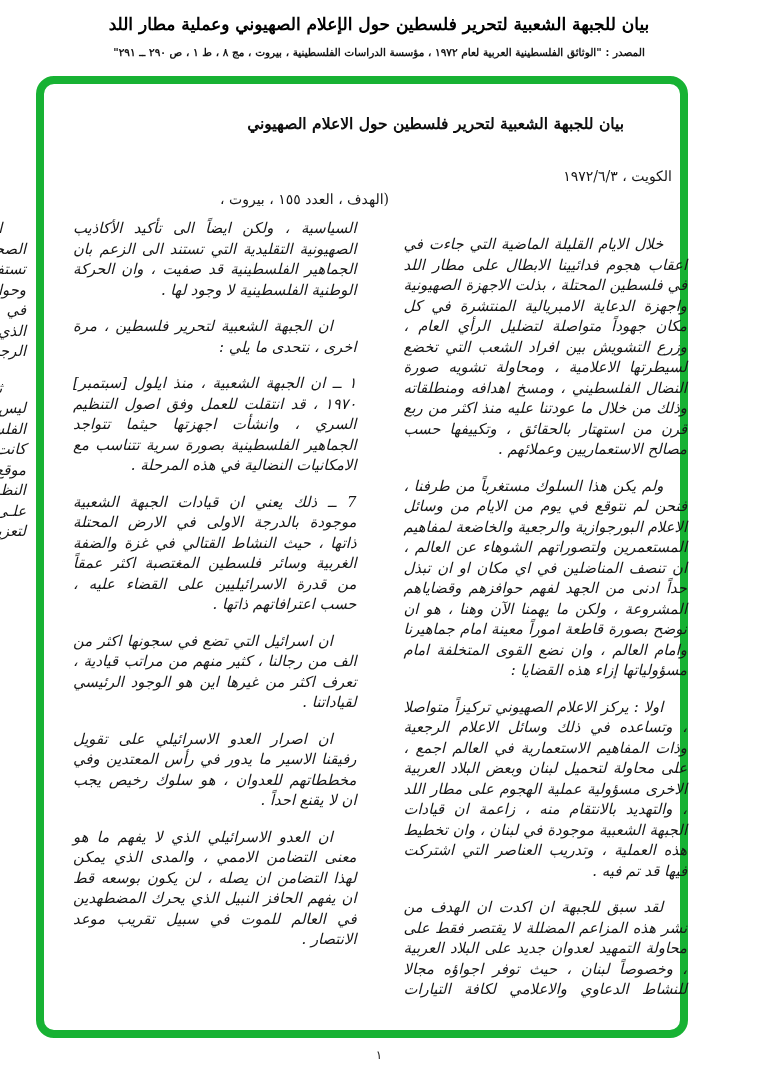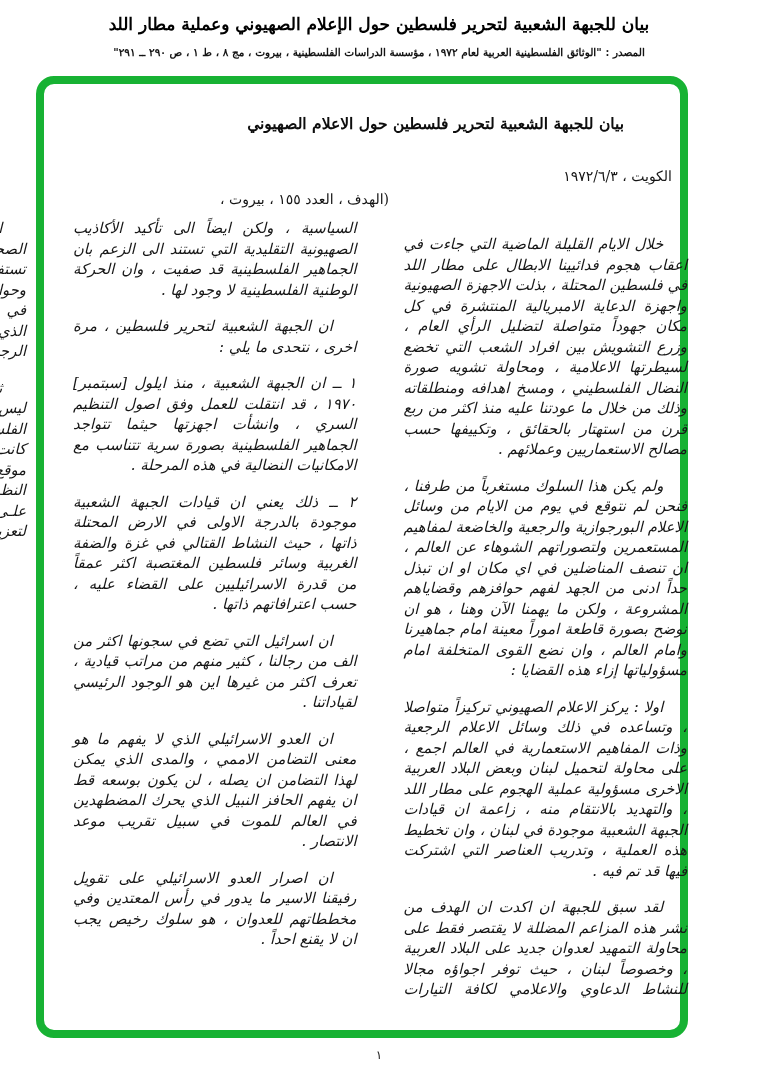--- a/index.html
+++ b/index.html
@@ -84,24 +84,24 @@
       </div>
     </div>
 
     <div class="columns">
       <p class="indent">خلال الايام القليلة الماضية التي جاءت في اعقاب هجوم فدائيينا الابطال على مطار اللد في فلسطين المحتلة ، بذلت الاجهزة الصهيونية واجهزة الدعاية الامبريالية المنتشرة في كل مكان جهوداً متواصلة لتضليل الرأي العام ، وزرع التشويش بين افراد الشعب التي تخضع لسيطرتها الاعلامية ، ومحاولة تشويه صورة النضال الفلسطيني ، ومسخ اهدافه ومنطلقاته وذلك من خلال ما عودتنا عليه منذ اكثر من ربع قرن من استهتار بالحقائق ، وتكييفها حسب مصالح الاستعماريين وعملائهم .</p>
       <p class="indent">ولم يكن هذا السلوك مستغرباً من طرفنا ، فنحن لم نتوقع في يوم من الايام من وسائل الاعلام البورجوازية والرجعية والخاضعة لمفاهيم المستعمرين ولتصوراتهم الشوهاء عن العالم ، ان تنصف المناضلين في اي مكان او ان تبذل حداً ادنى من الجهد لفهم حوافزهم وقضاياهم المشروعة ، ولكن ما يهمنا الآن وهنا ، هو ان نوضح بصورة قاطعة اموراً معينة امام جماهيرنا وامام العالم ، وان نضع القوى المتخلفة امام مسؤولياتها إزاء هذه القضايا :</p>
       <p class="indent">اولا : يركز الاعلام الصهيوني تركيزاً متواصلا ، وتساعده في ذلك وسائل الاعلام الرجعية وذات المفاهيم الاستعمارية في العالم اجمع ، على محاولة لتحميل لبنان وبعض البلاد العربية الاخرى مسؤولية عملية الهجوم على مطار اللد ، والتهديد بالانتقام منه ، زاعمة ان قيادات الجبهة الشعبية موجودة في لبنان ، وان تخطيط هذه العملية ، وتدريب العناصر التي اشتركت فيها قد تم فيه .</p>
       <p class="indent">لقد سبق للجبهة ان اكدت ان الهدف من نشر هذه المزاعم المضللة لا يقتصر فقط على محاولة التمهيد لعدوان جديد على البلاد العربية ، وخصوصاً لبنان ، حيث توفر اجواؤه مجالا للنشاط الدعاوي والاعلامي لكافة التيارات السياسية ، ولكن ايضاً الى تأكيد الأكاذيب الصهيونية التقليدية التي تستند الى الزعم بان الجماهير الفلسطينية قد صفيت ، وان الحركة الوطنية الفلسطينية لا وجود لها .</p>
       <p class="indent">ان الجبهة الشعبية لتحرير فلسطين ، مرة اخرى ، نتحدى ما يلي :</p>
       <p>١ ــ ان الجبهة الشعبية ، منذ ايلول [سبتمبر] ١٩٧٠ ، قد انتقلت للعمل وفق اصول التنظيم السري ، وانشأت اجهزتها حيثما تتواجد الجماهير الفلسطينية بصورة سرية تتناسب مع الامكانيات النضالية في هذه المرحلة .</p>
-      <p>٢ ــ ذلك يعني ان قيادات الجبهة الشعبية موجودة بالدرجة الاولى في الارض المحتلة ذاتها ، حيث النشاط القتالي في غزة والضفة الغربية وسائر فلسطين المغتصبة اكثر عمقاً من قدرة الاسرائيليين على القضاء عليه ، حسب اعترافاتهم ذاتها .</p>
+      <p>7 ــ ذلك يعني ان قيادات الجبهة الشعبية موجودة بالدرجة الاولى في الارض المحتلة ذاتها ، حيث النشاط القتالي في غزة والضفة الغربية وسائر فلسطين المغتصبة اكثر عمقاً من قدرة الاسرائيليين على القضاء عليه ، حسب اعترافاتهم ذاتها .</p>
       <p class="indent">ان اسرائيل التي تضع في سجونها اكثر من الف من رجالنا ، كثير منهم من مراتب قيادية ، تعرف اكثر من غيرها اين هو الوجود الرئيسي لقياداتنا .</p>
+      <p class="indent">ان اصرار العدو الاسرائيلي على تقويل رفيقنا الاسير ما يدور في رأس المعتدين وفي مخططاتهم للعدوان ، هو سلوك رخيص يجب ان لا يقنع احداً .</p>
       <p class="indent">ان العدو الاسرائيلي الذي لا يفهم ما هو معنى التضامن الاممي ، والمدى الذي يمكن لهذا التضامن ان يصله ، لن يكون بوسعه قط ان يفهم الحافز النبيل الذي يحرك المضطهدين في العالم للموت في سبيل تقريب موعد الانتصار .</p>
-      <p class="indent">ان اصرار العدو الاسرائيلي على تقويل رفيقنا الاسير ما يدور في رأس المعتدين وفي مخططاتهم للعدوان ، هو سلوك رخيص يجب ان لا يقنع احداً .</p>
       <p class="indent">ان هذا الجو الاعلامي ، وامكانيات الاتصالات الصحفية على مستوى عالمي التي يوفرها لبنان تستفيد منه المقاومة لشرح وجهات نظرها وحوافزها واهدافها وتفصيلات نشاطاتها ، وذلك في سبيل التخفيف من سوء الفهم المتعمد الذي تصر على ترويجه وسائل الاعلام الرجعيـــة ، وذات المفاهيم الاستعمارية .</p>
       <p class="indent">ثانياً : لقد ذهبنا الى هذا الحد في التفصيل ليس لاننا نشك لحظة واحدة في حق المقاومة الفلسطينية بالالتحام بالجماهير العربية اينما كانت ، وحقها المشروع في النضال من أي موقع يناسبها لتحقيق اهدافها ، ولكن لنلفت النظر الى ان اسرائيل حين تخطط لشن عدوان علـى الجماهير الفلسطينية والعربية ، وذلك لتعزيز صورتها الارهابية وعقدتها</p>
     </div>
 
   </div>
 </div>
 
 <div class="page-number">١</div>
 
 </body></html>

